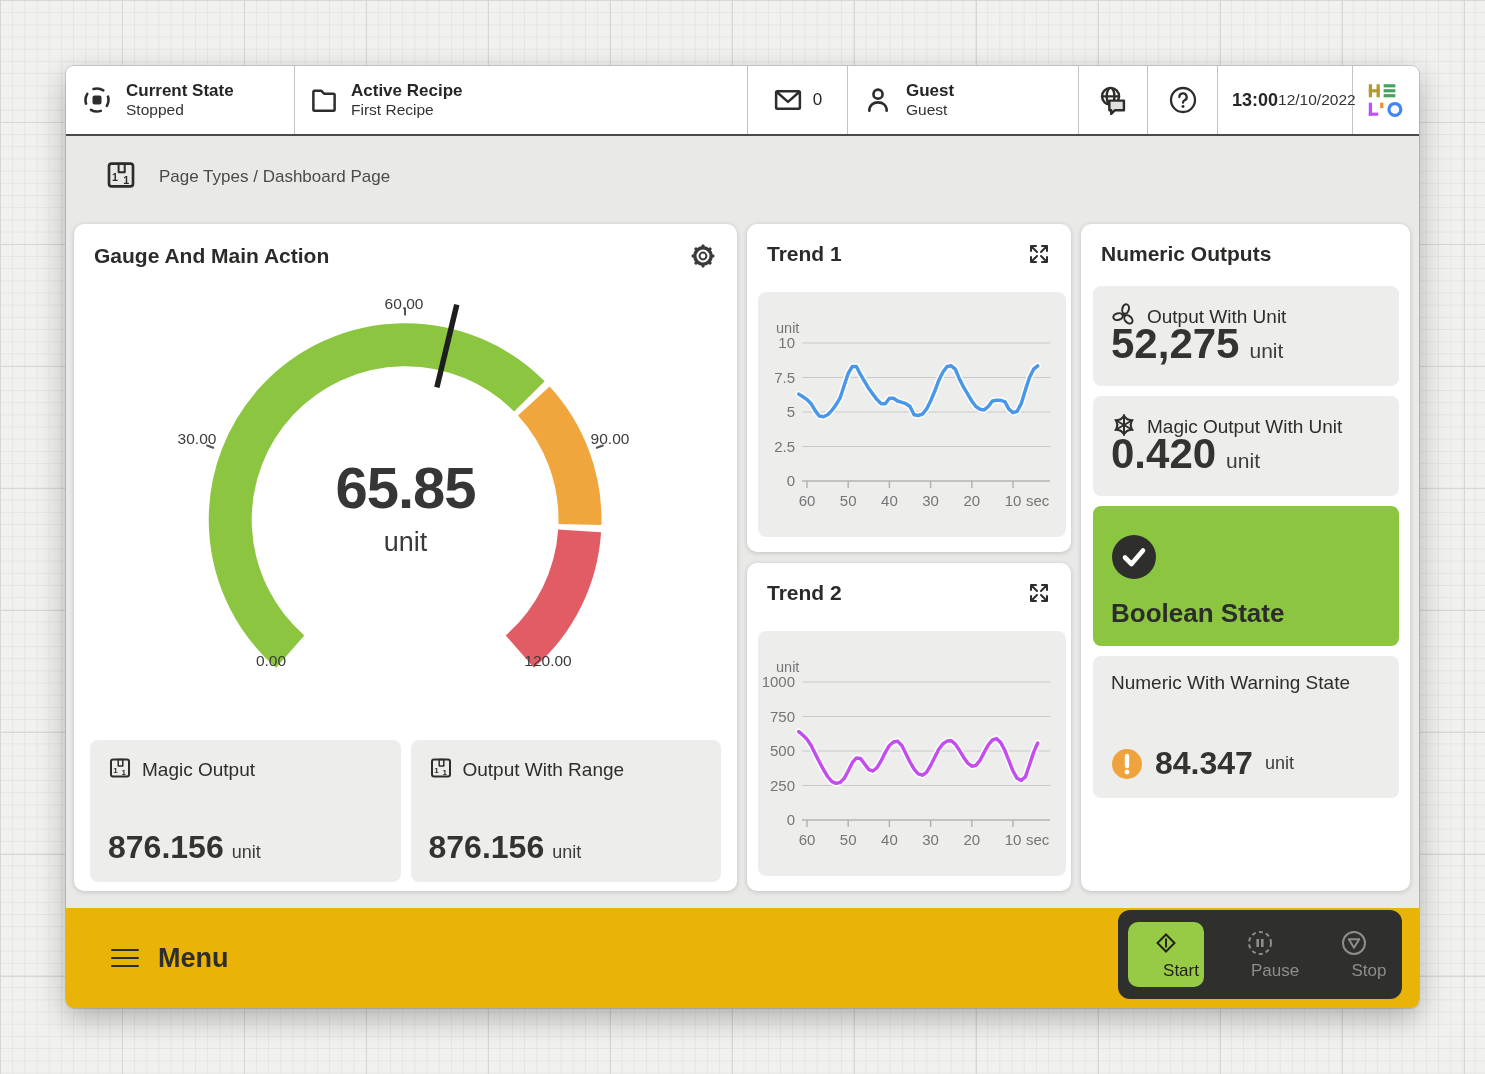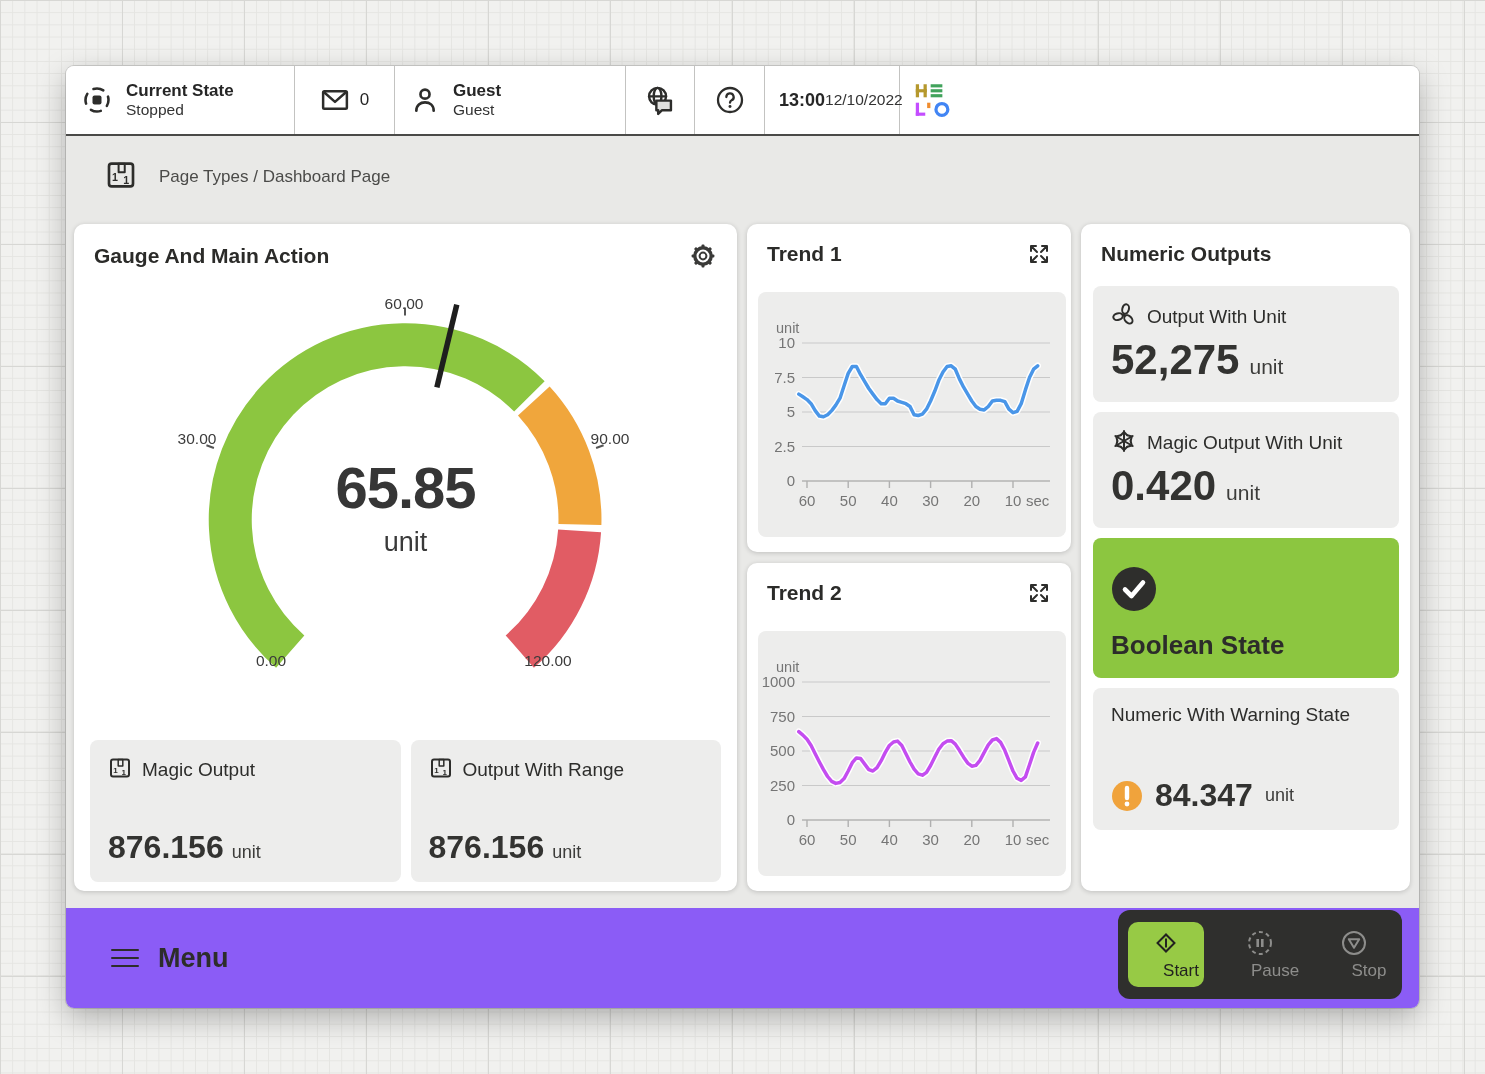--- a/index.html
+++ b/index.html
@@ -66,33 +66,33 @@
   .tile-label-row { display:flex; align-items:center; gap:10px; }
   .tile-label { font-size:19px; font-weight:500; color:#2d2d2b; }
   .tile-value-row { position:absolute; left:18px; bottom:16px; display:flex; align-items:baseline; gap:8px; }
   .tile-value { font-size:32px; font-weight:700; color:#333331; }
   .tile-unit { font-size:18px; color:#3c3c3a; }
   
   .trend-panel { position:absolute; left:11px; top:68px; width:308px; height:245px; background:#ededec; border-radius:8px; }
   .trend-panel svg { position:absolute; left:0; top:0; }
   
   .num-stack { margin:20px 11px 0 12px; display:flex; flex-direction:column; gap:10px; }
-  .num-tile { background:#ededec; border-radius:8px; padding:16px 18px; position:relative; height:116px; }
+  .num-tile { background:#ededec; border-radius:8px; padding:16px 18px; position:relative; height:100px; }
   .num-tile.last { height:142px; }
   .num-value-row { position:absolute; left:18px; bottom:18px; display:flex; align-items:baseline; gap:10px; }
   .num-value { font-size:42px; font-weight:700; color:#333331; }
   .num-unit { font-size:21px; color:#3c3c3a; }
   .bool-tile { border-radius:8px; padding:16px 18px; height:140px; }
   .check-circle { width:46px; height:46px; margin-top:12px; }
   .bool-label { font-size:26px; font-weight:600; color:#2c2c2a; margin-top:14px; }
   .warn-row { position:absolute; left:18px; bottom:16px; display:flex; align-items:center; gap:12px; }
   .warn-value { font-size:32px; font-weight:700; color:#333331; }
   .warn-unit { font-size:18px; color:#3c3c3a; }
   
-  .bottombar { position:absolute; left:0; right:0; bottom:0; height:100px; background:#8b5cf6; display:flex; align-items:center; }
+  .bottombar { position:absolute; left:0; right:0; bottom:0; height:100px; background:#eab308; display:flex; align-items:center; }
   .menu-btn { display:flex; align-items:center; gap:18px; margin-left:44px; background:none; border:none; cursor:pointer; }
   .menu-label { font-size:27px; font-weight:600; color:#2d2d2b; font-family:"Liberation Sans", sans-serif; }
   .control-cluster { position:absolute; right:17px; top:2px; height:89px; background:#2f2f2d; border-radius:12px; display:flex; align-items:center; padding:0 10px; gap:18px; }
   .ctrl-btn { width:76px; height:65px; border-radius:10px; border:none; background:transparent; display:flex; flex-direction:column; align-items:center; justify-content:center; gap:3px; cursor:pointer; font-family:"Liberation Sans", sans-serif; }
   .ctrl-btn .lbl { font-size:17px; color:#8d8d8b;margin-left:30px; }
   .ctrl-btn.active { background:#97ca45; }
   .ctrl-btn.active .lbl { color:#222220; font-weight:500; }
 </style>
 </head>
 <body>
@@ -103,20 +103,31 @@
     <div class="tb-sec w-state">
       <span class="tb-icon">
         <svg class="ico" width="34" height="34" viewBox="0 0 34 34">
           <circle cx="17" cy="17" r="11.5" stroke-width="2.6" stroke-dasharray="10.2 7.9" stroke-dashoffset="4" fill="none"></circle>
           <rect x="12.5" y="12.5" width="9" height="9" rx="2" fill="#2d2d2b" stroke="none"></rect>
         </svg>
       </span>
       <span class="tb-texts">
         <div class="tb-label">Current State</div>
         <div class="tb-sub">Stopped</div>
+      </span>
+    </div>
+    <div class="tb-sec w-recipe">
+      <span class="tb-icon">
+        <svg class="ico" width="30" height="30" viewBox="0 0 24 24" stroke-width="1.9">
+          <path d="M3.5 19.5 V5.5 a1 1 0 0 1 1-1 h5.2 l2.4 2.4 h7.4 a1 1 0 0 1 1 1 v11.6 a1 1 0 0 1 -1 1 h-15 a1 1 0 0 1 -1-1 z"></path>
+        </svg>
+      </span>
+      <span class="tb-texts">
+        <div class="tb-label">Active Recipe</div>
+        <div class="tb-sub">First Recipe</div>
       </span>
     </div>
     <div class="tb-sec w-mail">
       <span class="tb-icon">
         <svg class="ico" width="30" height="30" viewBox="0 0 24 24" stroke-width="1.9">
           <rect x="2.5" y="5" width="19" height="14" rx="1"></rect>
           <polyline points="3.5,6 12,13.5 20.5,6"></polyline>
         </svg>
       </span>
       <span class="mail-count">0</span>

